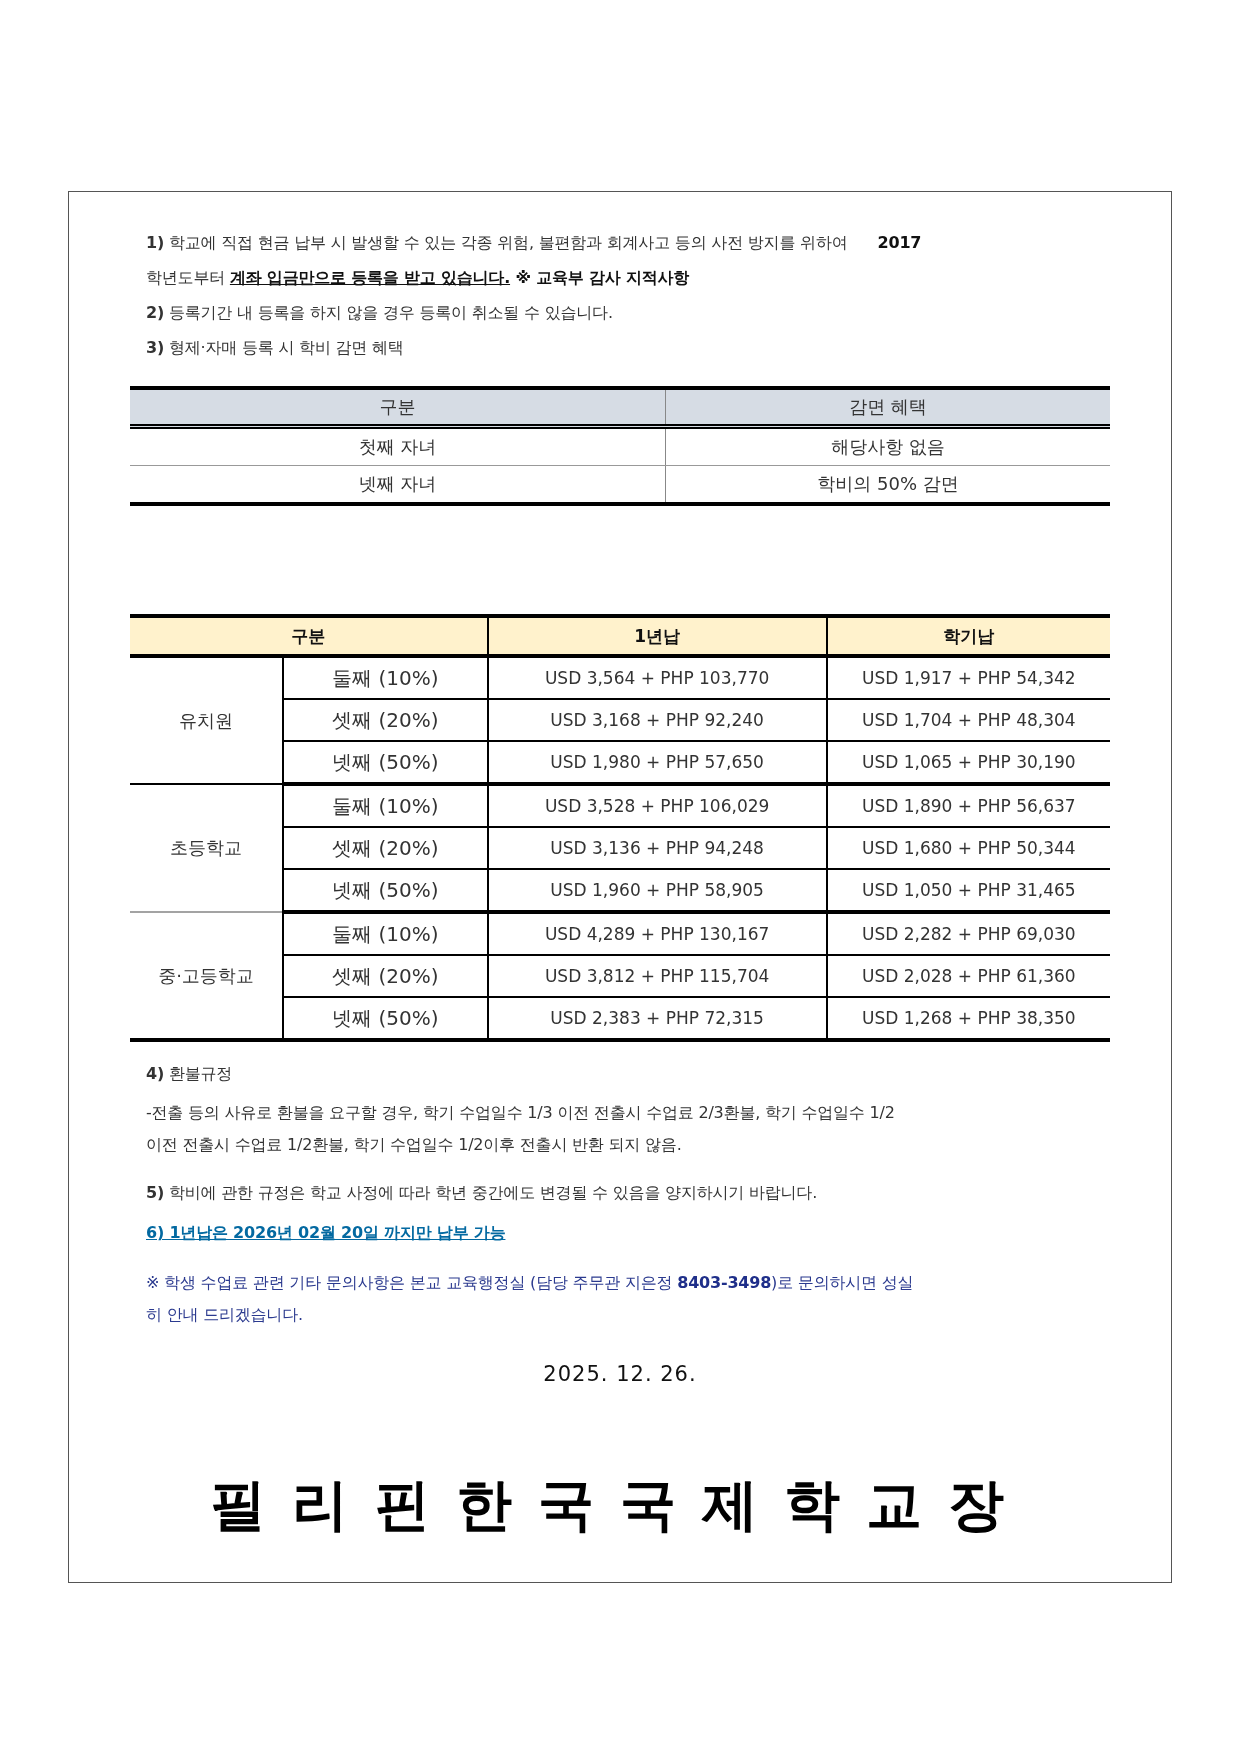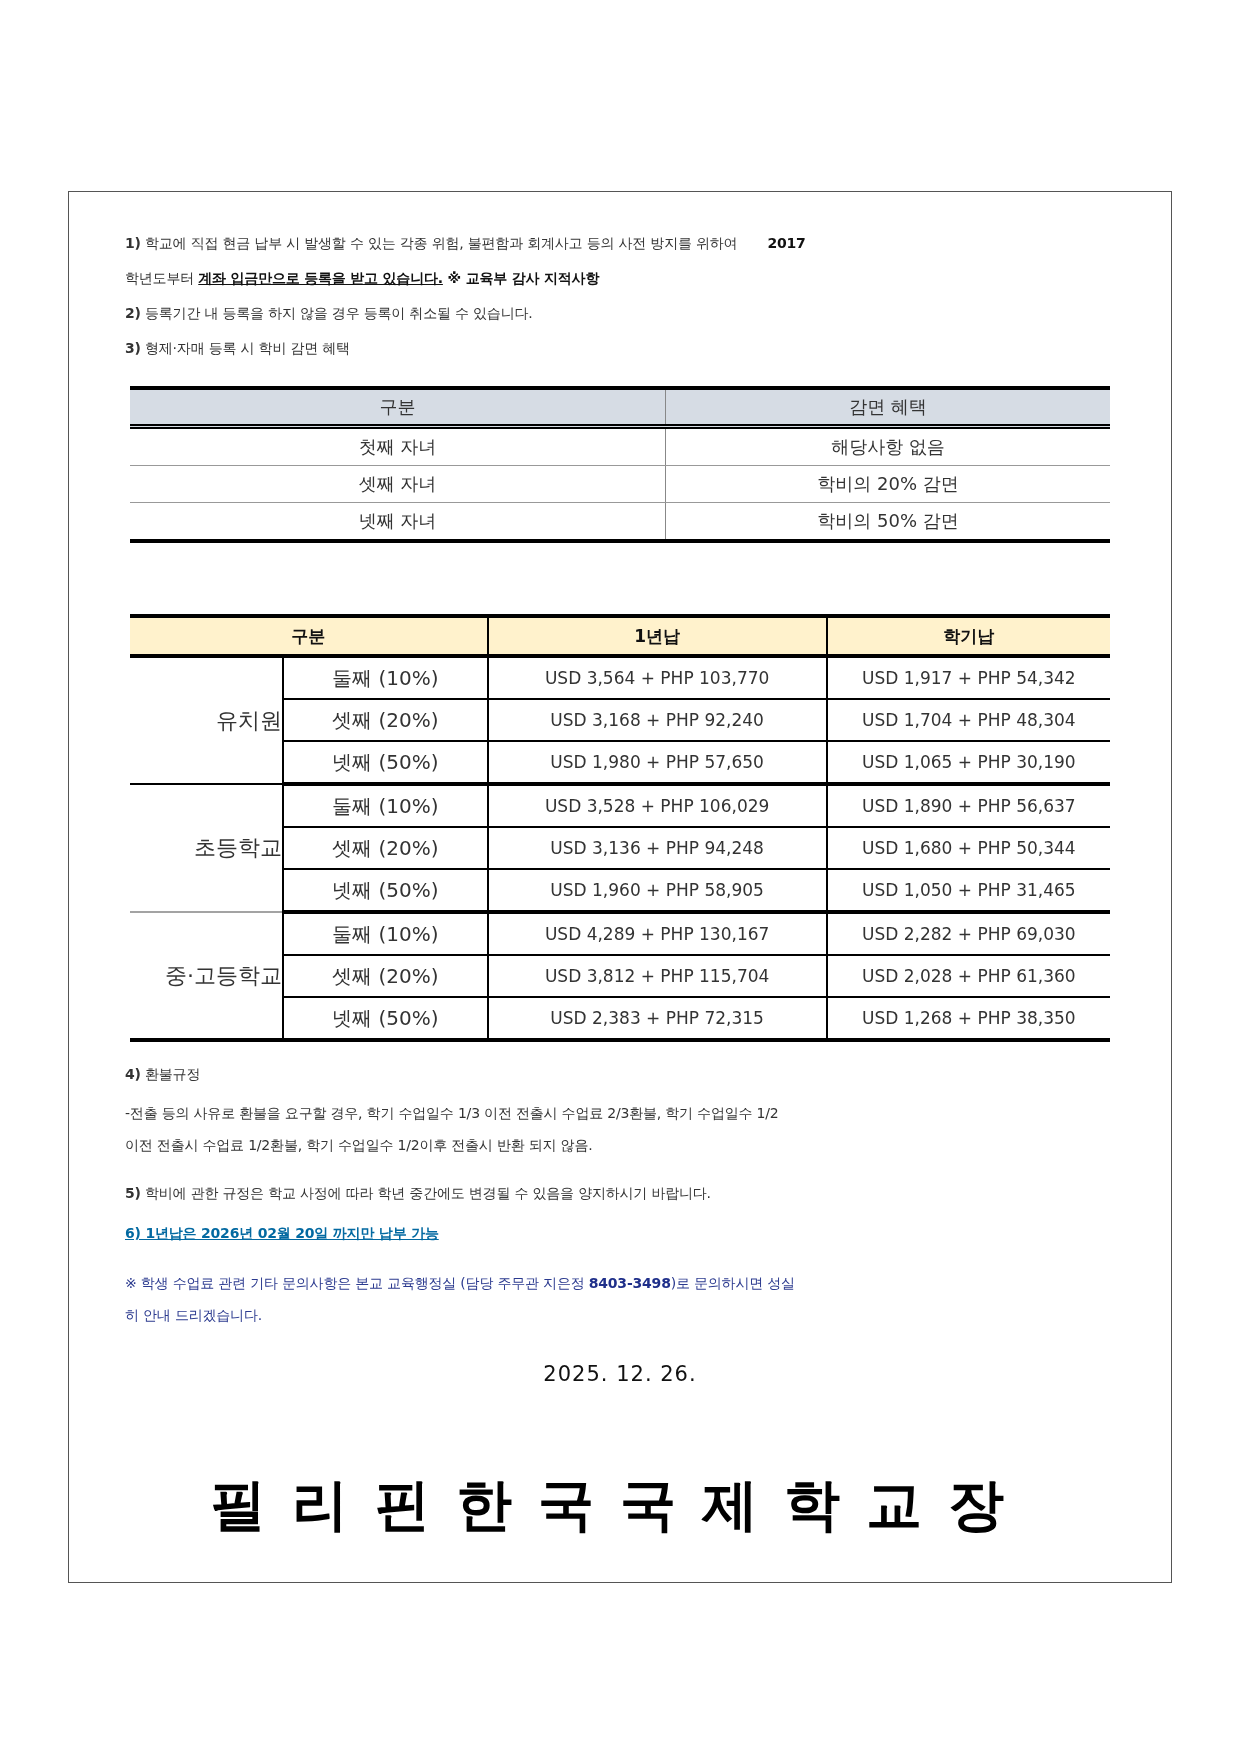--- a/index.html
+++ b/index.html
@@ -1,32 +1,32 @@
 <!DOCTYPE html>
 <html><head>
 <meta charset="utf-8">
 <style>
   html, body { margin:0; padding:0; background:#ffffff; }
   body { width:1240px; height:1754px; position:relative; font-family:"DejaVu Sans","Liberation Sans",sans-serif; color:#222; }
   .frame { position:absolute; left:68px; top:191px; width:1104px; height:1392px; border:1.5px solid #555; box-sizing:border-box; }
-  .p { position:absolute; left:125px; font-size:14px; line-height:22px; white-space:nowrap; color:#333; letter-spacing:-0.2px; }
+  .p { position:absolute; left:146px; font-size:16px; line-height:22px; white-space:nowrap; color:#333; letter-spacing:-0.2px; }
   .num { font-weight:bold; }
   .ul-bold { font-weight:bold; text-decoration:underline; color:#111; }
   .bold { font-weight:bold; color:#111; }
   .t1 { position:absolute; left:130px; top:386px; width:980px; border-collapse:collapse; font-size:18px; color:#333; }
   .t1 th, .t1 td { text-align:center; height:36px; padding:0; font-weight:normal; }
   .t1 thead th { background:#d6dce4; border-top:4px solid #000; border-bottom:5px double #000; height:34px; }
   .t1 th + th, .t1 td + td { border-left:1px solid #888; }
   .t1 tbody td { border-bottom:1px solid #999; }
   .t1 tbody tr:last-child td { border-bottom:4px solid #000; }
   .t2 { position:absolute; left:130px; top:614px; width:980px; border-collapse:collapse; font-size:17px; color:#333; }
   .t2 th { background:#fff2cc; font-weight:bold; color:#111; height:34px; border-top:4px solid #000; border-bottom:4px solid #000; border-left:2px solid #000; }
   .t2 th:first-child { border-left:none; }
   .t2 td { text-align:center; height:40px; border-bottom:2px solid #000; border-left:2px solid #000; padding:0; }
-  .t2 td.lvl { border-left:none; font-size:22px;text-align:right; }
+  .t2 td.lvl { border-left:none; font-size:18px; }
   .t2 td.sub { font-size:20px; }
   .t2 tr.grp-end td { border-bottom:4px solid #000; }
   .red { color:#0369a1; font-weight:bold; text-decoration:underline; }
   .blue { color:#2b3a8f; }
   .blue .tel { font-weight:bold; color:#1f2f8a; }
   .date { position:absolute; left:0; width:1240px; top:1362px; text-align:center; font-size:21px; font-weight:normal; color:#111; letter-spacing:1px; }
   .sig { position:absolute; left:0; width:1240px; top:1468px; text-align:center; font-size:56px; font-weight:900; color:#000; letter-spacing:26px; font-family:Liberation Mono, monospace; }
 </style>
 </head>
 <body>
@@ -50,24 +50,20 @@
   <thead>
     <tr>
       <th style="width:535px">구분</th>
       <th>감면 혜택</th>
     </tr>
   </thead>
   <tbody>
     <tr>
       <td>첫째 자녀</td>
       <td>해당사항 없음</td>
-    </tr>
-    <tr>
-      <td>셋째 자녀</td>
-      <td>학비의 20% 감면</td>
     </tr>
     <tr>
       <td>넷째 자녀</td>
       <td>학비의 50% 감면</td>
     </tr>
   </tbody>
 </table>
 
 <table class="t2">
   <thead>

